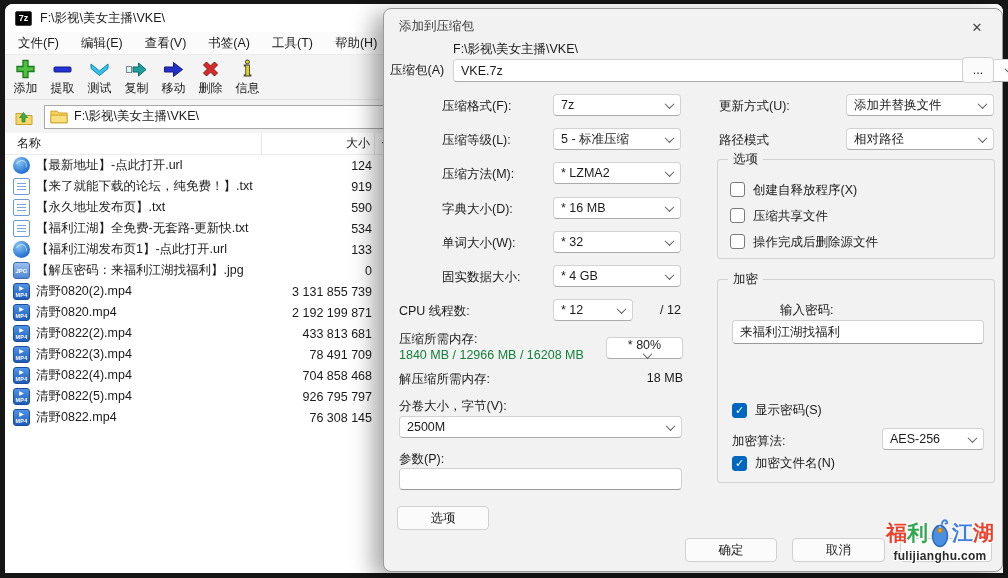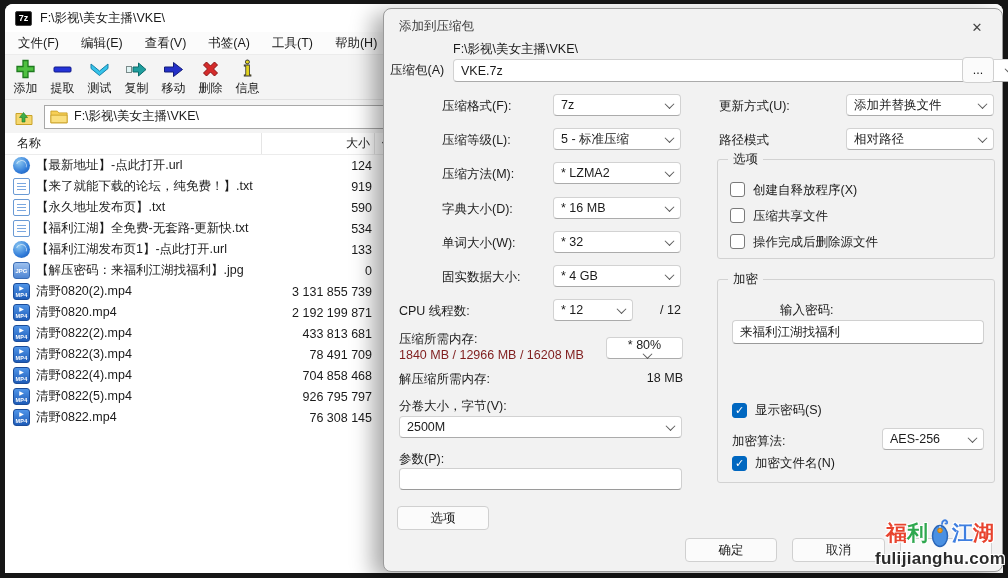--- a/index.html
+++ b/index.html
@@ -88,21 +88,21 @@
   .lrow .flabel { position:absolute; left:15px; top:4px;margin-left:43px; }
   .lrow .combo { position:absolute; left:169px; top:0; width:128px; }
   .left-rows div.lrow:nth-of-type(1){top:85px} .left-rows div.lrow:nth-of-type(2){top:119px}
   .left-rows div.lrow:nth-of-type(3){top:153px} .left-rows div.lrow:nth-of-type(4){top:188px}
   .left-rows div.lrow:nth-of-type(5){top:222px} .left-rows div.lrow:nth-of-type(6){top:256px}
 
   .cpu-label { left:15px; top:294px; }
   .cpu-combo { left:169px; top:290px; width:80px; }
   .cpu-total { left:276px; top:294px; }
   .mem-label { left:15px; top:322px; }
-  .mem-detail { left:15px; top:339px; color:#7f1d1d; }
+  .mem-detail { left:15px; top:339px; color:#15803d; }
   .mem-combo { left:222px; top:328px; width:77px;flex-direction:column; }
   .dmem-label { left:15px; top:362px; }
   .dmem-value { left:200px; top:362px; width:99px; text-align:right; }
   .vol-label { left:15px; top:389px; }
   .vol-combo { left:15px; top:407px; width:283px; }
   .param-label { left:15px; top:442px; }
   .param-input { left:15px; top:459px; width:283px; height:22px; }
   .options-btn { left:13px; top:497px; width:92px; height:24px; }
 
   .upd-label { left:335px; top:89px; }
@@ -129,21 +129,21 @@
 
   .ok-btn { left:301px; top:529px; width:92px; height:24px; }
   .cancel-btn { left:408px; top:529px; width:93px; height:24px; }
   .help-btn { left:516px; top:529px; width:92px; height:24px; }
 
   
   #watermark { position:absolute; left:874px; top:518px; width:132px; text-align:center; z-index:60; }
   .wm-row { display:flex; align-items:center; justify-content:center; font-weight:bold; font-size:21px;
             line-height:26px;
             text-shadow:-1px -1px 0 #fff, 1px -1px 0 #fff, -1px 1px 0 #fff, 1px 1px 0 #fff; }
-  .wm-url { font-size:17px; font-weight:bold; color:#2b2b2b; letter-spacing:.3px; margin-top:1px;
+  .wm-url { font-size:12px; font-weight:bold; color:#2b2b2b; letter-spacing:.3px; margin-top:1px;
             text-shadow:-1px -1px 0 #fff, 1px -1px 0 #fff, -1px 1px 0 #fff, 1px 1px 0 #fff; }
 </style>
 </head>
 <body>
 
 <div id="main-window">
   <div class="titlebar">
     <span class="logo7z">7z</span>
     <span class="wtitle">F:\影视\美女主播\VKE\</span>
   </div>

